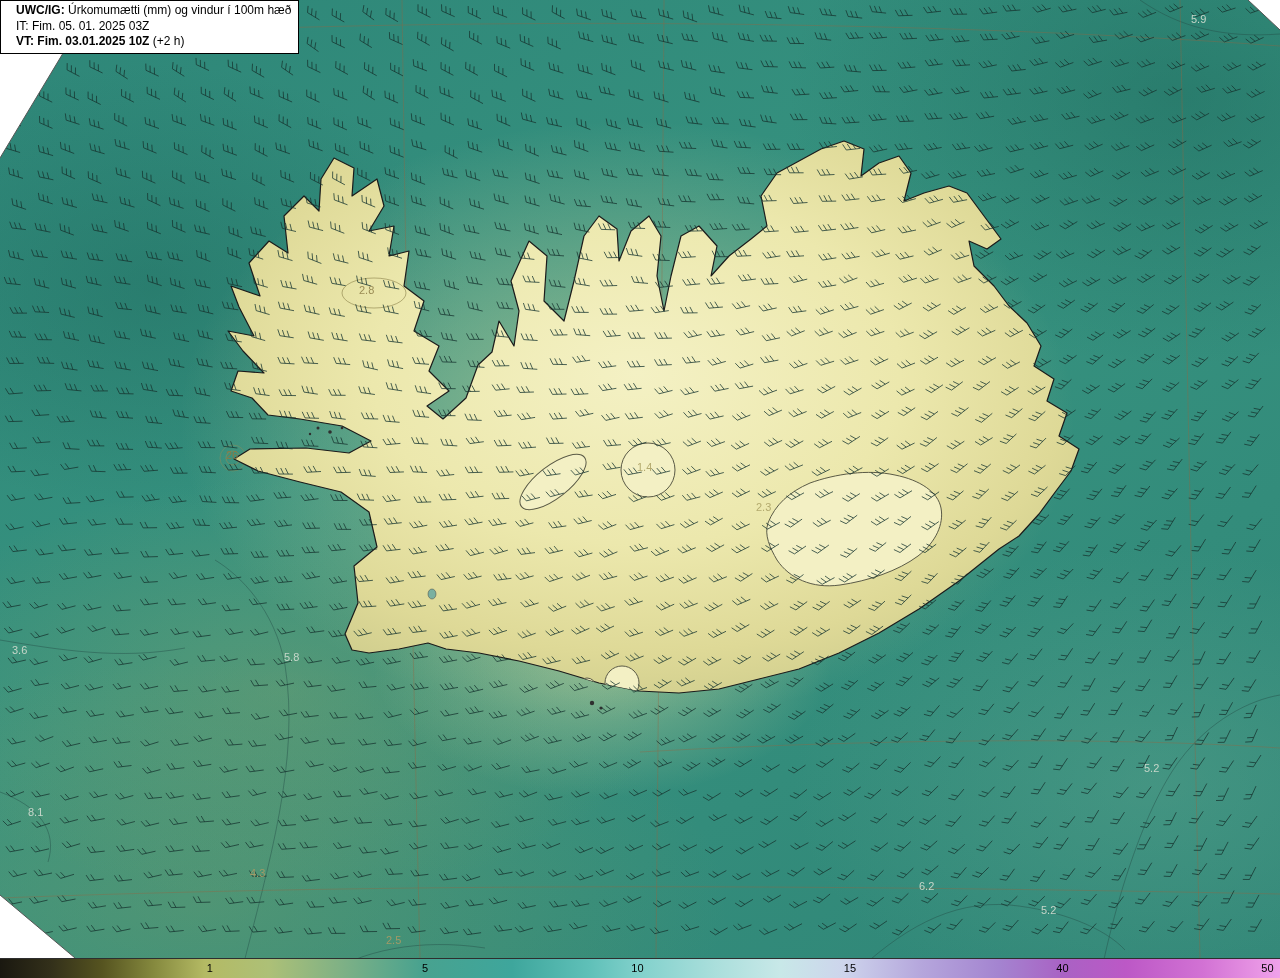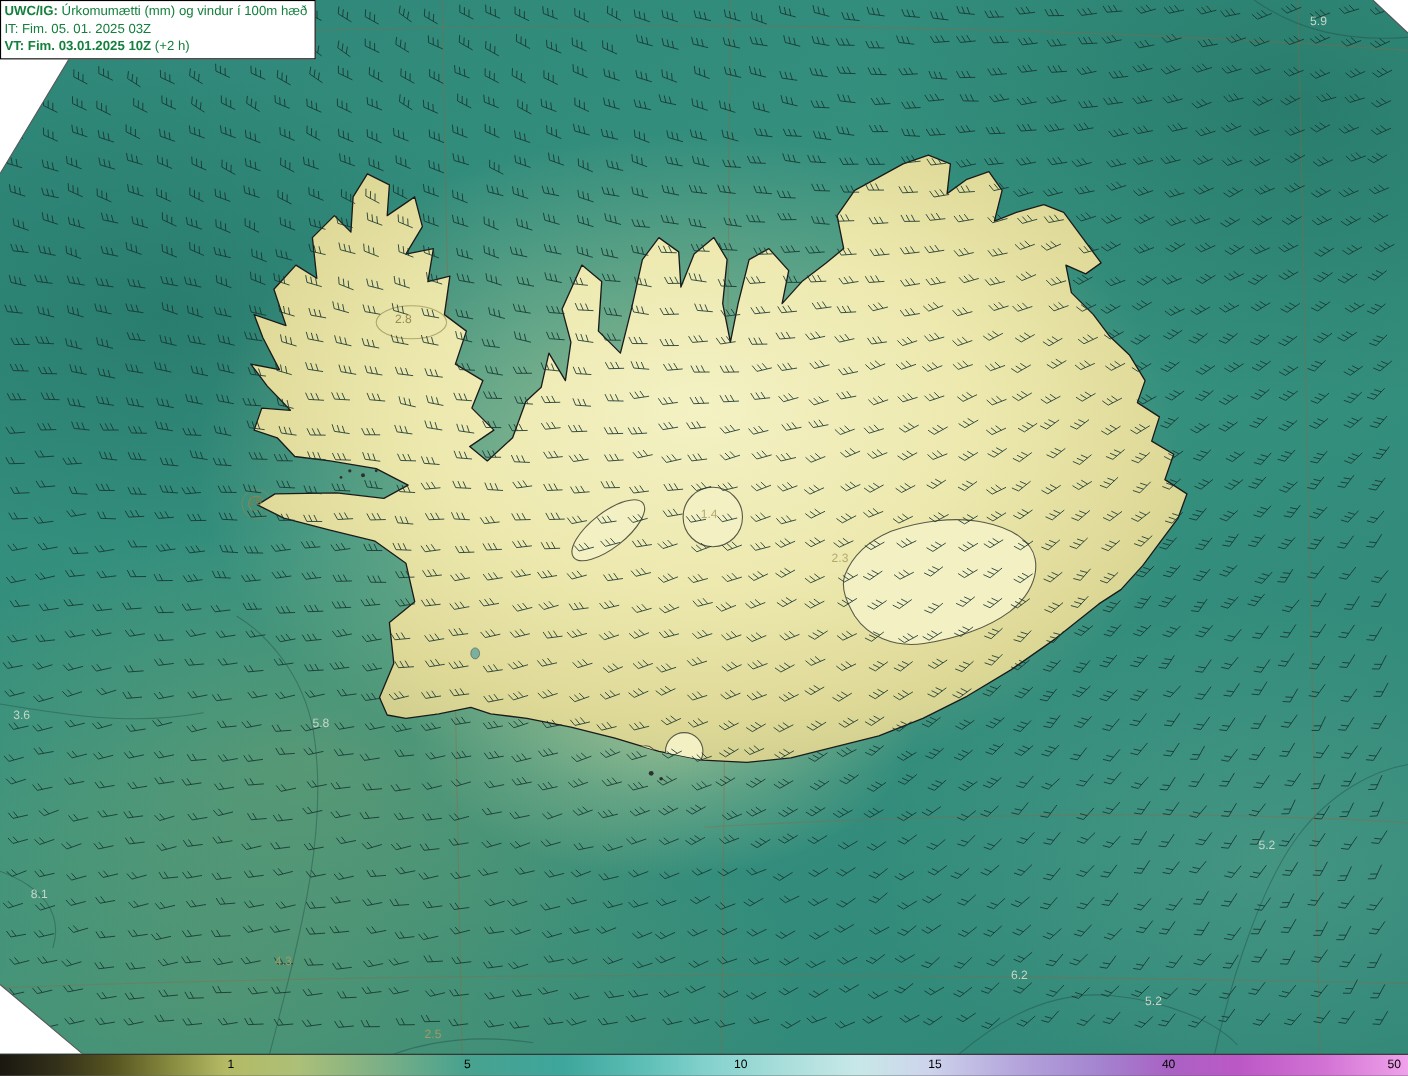--- a/index.html
+++ b/index.html
@@ -17,21 +17,21 @@
       radial-gradient(700px 320px at 16% 94%, rgba(150,165,95,0.28), rgba(150,165,95,0) 75%),
       radial-gradient(480px 320px at 90% 82%, rgba(110,175,150,0.30), rgba(110,175,150,0) 75%),
       radial-gradient(520px 360px at 92% 10%, rgba(18,84,75,0.35), rgba(18,84,75,0) 75%),
       radial-gradient(420px 300px at 12% 30%, rgba(22,90,80,0.30), rgba(22,90,80,0) 75%),
       linear-gradient(150deg, #2e8678, #36927f 45%, #308677);
   }
   svg.maplayer { position: absolute; top: 0; left: 0; display: block; }
   .title-box {
     position: absolute; top: 0; left: 0; z-index: 5;
     background: #ffffff; border: 1px solid #000;
-    padding: 2px 7px 3px 3px; font-size: 12px; line-height: 1.3; color: #15803d;
+    padding: 2px 7px 3px 15px; font-size: 12px; line-height: 1.3; color: #000000;
     white-space: nowrap;
   }
   .title-box .b { font-weight: bold; }
   .colorbar {
     position: absolute; left: 0; bottom: 0; width: 1280px; height: 20px;
     border-top: 1px solid rgba(0,0,0,0.55); box-sizing: border-box; z-index: 4;
   }
   .cb-grad { position: absolute; inset: 0; }
   .cb-ticks { position: absolute; inset: 0; }
   .cb-tick {
@@ -167,20 +167,20 @@
       <span class="b">VT: Fim. 03.01.2025 10Z</span>
       <span>(+2 h)</span>
     </div>
   </div>
 
   <div class="colorbar">
     <div class="cb-grad" style="background: linear-gradient(to right, rgb(26, 24, 16) 0%, rgb(51, 48, 26) 4%, rgb(86, 84, 32) 8%, rgb(133, 137, 62) 12%, rgb(180, 186, 100) 16%, rgb(173, 192, 119) 21%, rgb(124, 176, 134) 27%, rgb(72, 162, 143) 33%, rgb(62, 166, 156) 40%, rgb(95, 192, 184) 46%, rgb(130, 209, 204) 50%, rgb(171, 223, 220) 56%, rgb(200, 232, 232) 61%, rgb(205, 212, 236) 66%, rgb(181, 166, 220) 72%, rgb(164, 132, 208) 78%, rgb(169, 98, 196) 83%, rgb(188, 88, 198) 88%, rgb(210, 114, 212) 94%, rgb(240, 162, 234) 100%);"></div>
     <div class="cb-ticks">
         <div class="cb-tick" style="left: 16.4%;">1</div>
         <div class="cb-tick" style="left: 33.2%;">5</div>
-        <div class="cb-tick" style="left: 49.8%; margin-left: 36px;">10</div>
+        <div class="cb-tick" style="left: 49.8%;">10</div>
         <div class="cb-tick" style="left: 66.4%; text-align: center;">15</div>
         <div class="cb-tick" style="left: 83%;">40</div>
         <div class="cb-tick" style="left: 99.5%; transform: translateX(-100%);">50</div>
       </div>
   </div>
 
 </div>
 
 </body></html>

